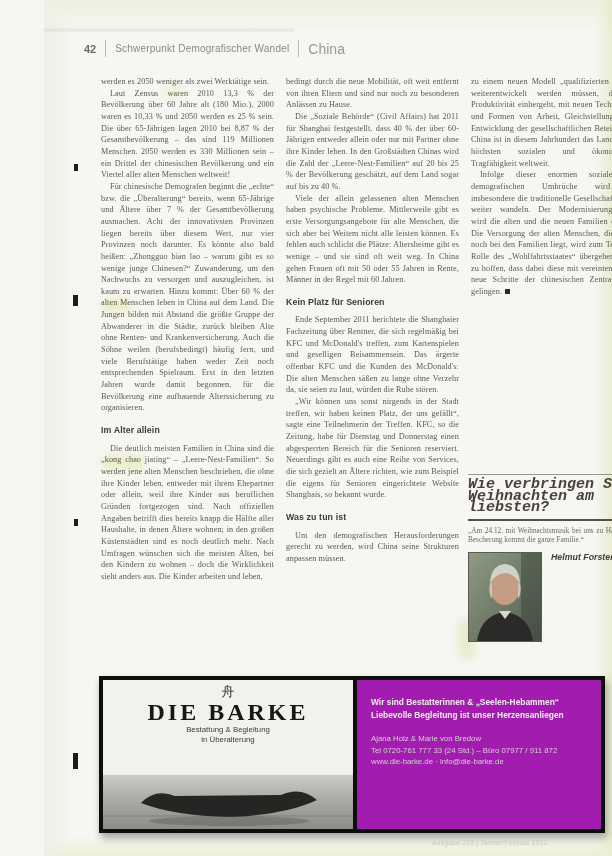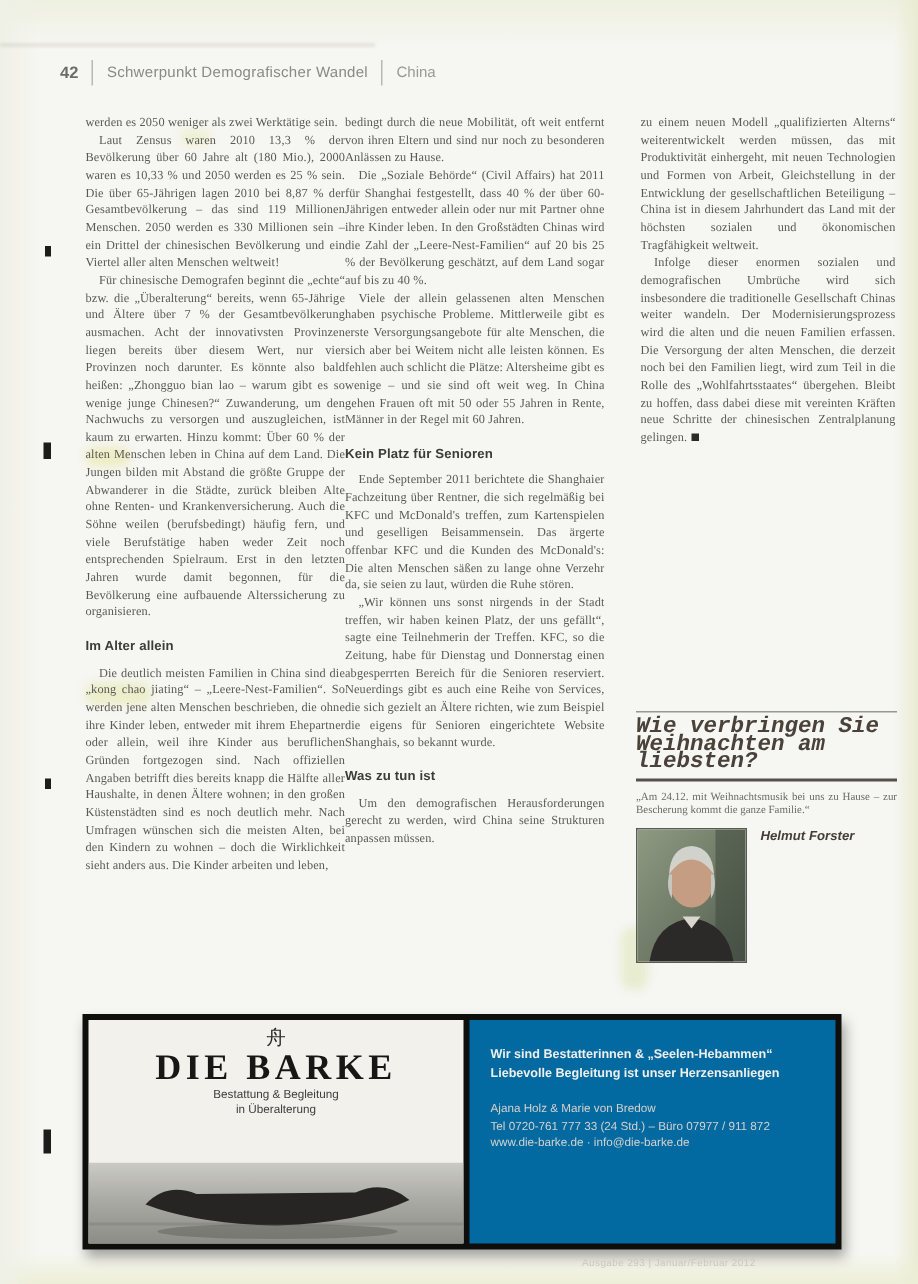--- a/index.html
+++ b/index.html
@@ -1,21 +1,21 @@
 <!DOCTYPE html>
 <html lang="de"><head>
 <meta charset="utf-8">
 <style>
   html,body{margin:0;padding:0;}
   body{
     width:612px;height:856px;position:relative;overflow:hidden;
     background:#f6f6f2;
     font-family:"Liberation Serif", serif;
   }
-  .page{position:absolute;inset:0;}
+  .page{position:absolute;inset:0;margin-left:44px;}
   
   .tint{position:absolute;pointer-events:none;}
   .tint-top{left:0;top:0;width:612px;height:30px;background:linear-gradient(to bottom,#eef0df,rgba(238,240,223,0));}
   .tint-right{right:0;top:0;width:16px;height:856px;background:linear-gradient(to left,#e9ecd2,rgba(233,236,210,0));}
   .tint-bottom{left:0;bottom:0;width:612px;height:20px;background:linear-gradient(to top,#ecefd6,rgba(236,239,214,0));}
   .tint-left{left:0;top:0;width:26px;height:856px;background:linear-gradient(to right,#eff0e6,rgba(239,240,230,0));}
   .edge-line{position:absolute;left:0;top:29px;width:250px;height:2px;background:rgba(140,140,125,.22);filter:blur(1px);}
 
   
   .mark{position:absolute;background:#1c1c1a;}
@@ -30,28 +30,28 @@
   .hl-2{left:57px;top:455px;width:44px;height:15px;background:rgba(222,226,140,.38);}
   .hl-3{left:120px;top:86px;width:20px;height:11px;background:rgba(228,228,150,.30);}
   .hl-4{left:414px;top:618px;width:18px;height:42px;background:rgba(205,220,150,.35);}
 
   
   .header{position:absolute;left:40px;top:40px;display:flex;align-items:center;color:#8b8b86;
     font-family:"Liberation Sans",sans-serif;}
   .page-num{font-weight:bold;font-size:11px;color:#6d6d68;}
   .hdr-div{width:1px;height:17px;background:#b9b9b2;margin:0 9px;}
   .hdr-title{font-size:10px;letter-spacing:.2px;color:#8a8a84;}
-  .hdr-topic{font-size:10px;color:#9a9a94;}
+  .hdr-topic{font-size:14px;color:#9a9a94;}
 
   
   .col{position:absolute;top:76px;text-align:justify;color:#595955;
     font-size:8.2px;line-height:11.65px;letter-spacing:.1px;
     filter:blur(.22px);overflow:hidden;}
   .col-left{left:57px;width:173px;height:594px;}
-  .col-mid{left:230px;width:173px;height:594px;}
+  .col-mid{left:242px;width:173px;height:594px;}
   .col-right{left:427px;width:170px;height:420px;}
   .col p{margin:0;text-indent:9px;}
   .col p.noindent{text-indent:0;}
   .subhead{font-family:"Liberation Sans",sans-serif;font-weight:bold;font-size:8.8px;
     color:#3b3b37;margin:11px 0 6px;text-align:left;text-indent:0;}
   .endmark{display:inline-block;width:5px;height:5px;background:#2a2a28;margin-left:3px;}
 
   
   .author-box{position:absolute;left:424px;top:474px;width:174px;filter:blur(.18px);}
   .ab-toprule{border-top:1px solid #97978e;margin-bottom:4px;}
@@ -70,21 +70,21 @@
   .ad{position:absolute;left:55px;top:676px;width:506px;height:157px;background:#0e0e0d;
     box-shadow:2px 5px 8px rgba(60,60,50,.45);}
   .ad-left{position:absolute;left:4px;top:4px;width:250px;height:149px;background:#f3f1ec;
     display:flex;flex-direction:column;align-items:center;overflow:hidden;}
   .ad-logo{font-size:13px;color:#2a2a28;margin-top:5px;line-height:14px;}
   .ad-title{font-family:"Liberation Serif",serif;font-weight:bold;font-size:24px;
     letter-spacing:3px;color:#171716;line-height:26px;}
   .ad-sub{font-family:"Liberation Sans",sans-serif;font-size:7.8px;line-height:9.6px;
     color:#3c3c39;text-align:center;}
   .ad-photo{margin-top:auto;width:250px;height:54px;display:block;}
-  .ad-right{position:absolute;left:258px;top:4px;width:244px;height:149px;background:#0369a1;
+  .ad-right{position:absolute;left:258px;top:4px;width:244px;height:149px;background:#a21caf;
     padding:16px 0 0 14px;box-sizing:border-box;}
   .ad-line{font-family:"Liberation Sans",sans-serif;font-weight:bold;font-size:8.4px;
     line-height:12.6px;color:#efefec;}
   .ad-contact{font-family:"Liberation Sans",sans-serif;font-size:7.8px;line-height:11.6px;
     color:#d2d2cc;margin-top:12px;}
 
   .footer{position:absolute;left:388px;top:839px;font-family:"Liberation Sans",sans-serif;
     font-size:6.6px;color:#c8c8bd;letter-spacing:.3px;}
 </style>
 </head>

